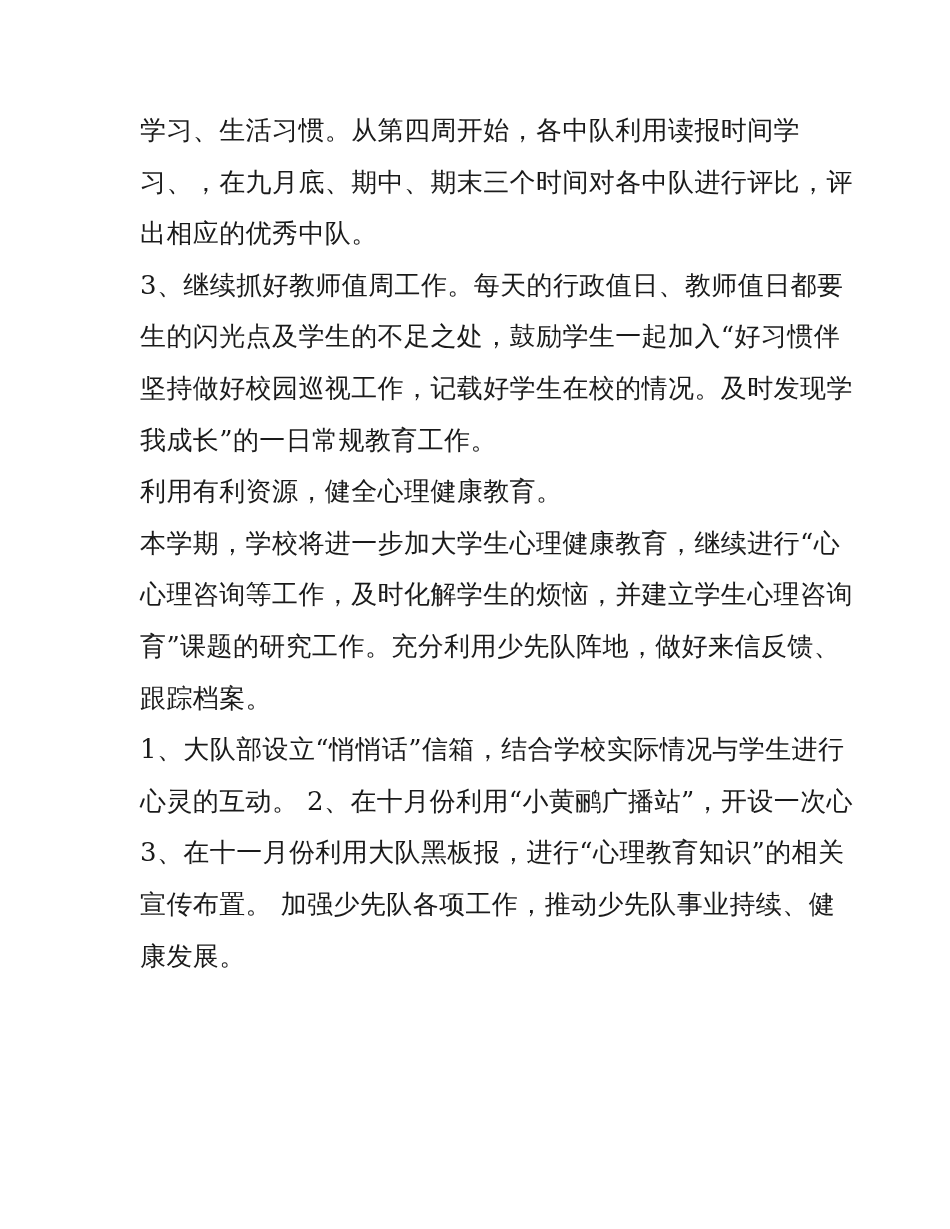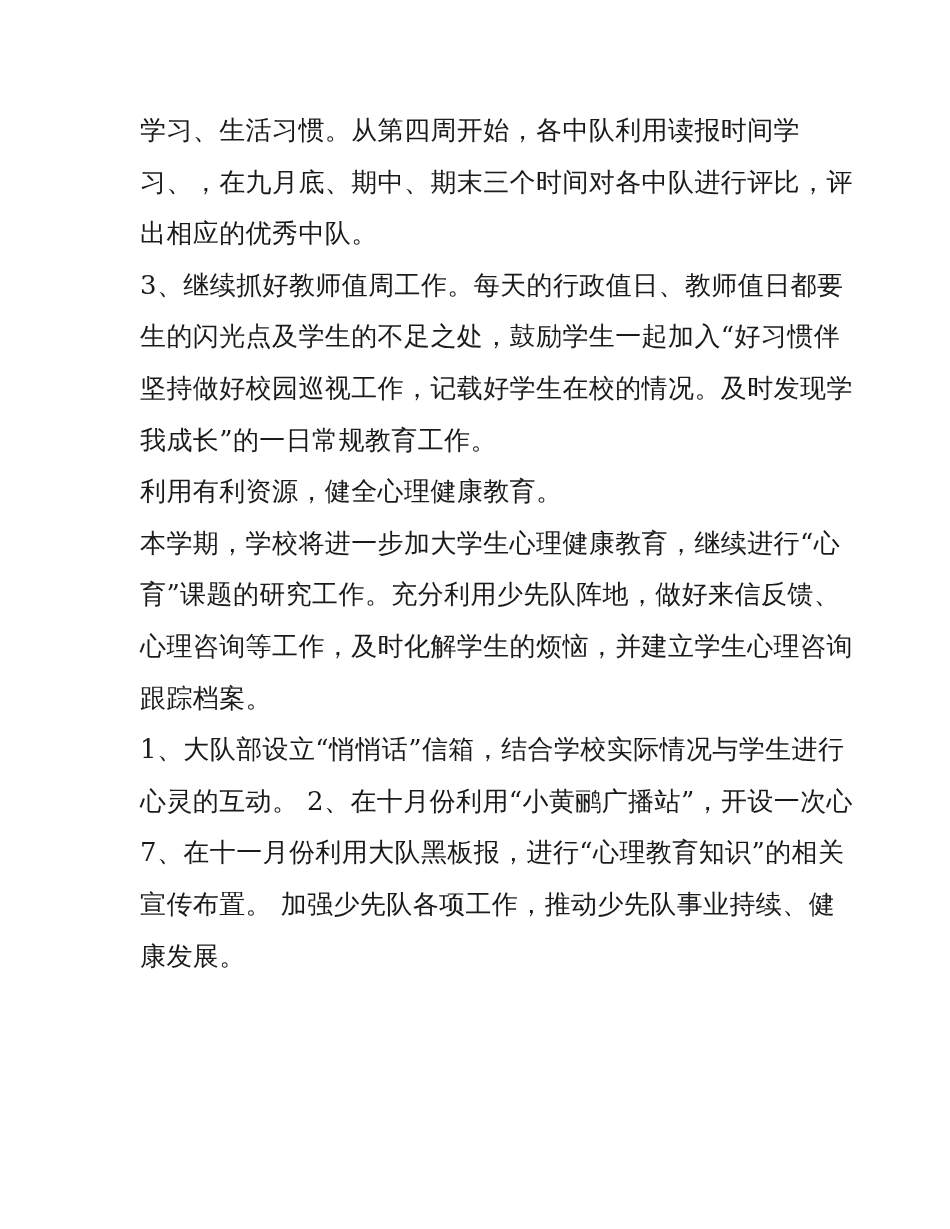--- a/index.html
+++ b/index.html
@@ -45,22 +45,22 @@
   <div class="content">
     <span class="line">学习、生活习惯。从第四周开始，各中队利用读报时间学</span>
     <span class="line">习、，在九月底、期中、期末三个时间对各中队进行评比，评</span>
     <span class="line">出相应的优秀中队。</span>
     <span class="line">3、继续抓好教师值周工作。每天的行政值日、教师值日都要</span>
     <span class="line">生的闪光点及学生的不足之处，鼓励学生一起加入“好习惯伴</span>
     <span class="line">坚持做好校园巡视工作，记载好学生在校的情况。及时发现学</span>
     <span class="line">我成长”的一日常规教育工作。</span>
     <span class="line">利用有利资源，健全心理健康教育。</span>
     <span class="line">本学期，学校将进一步加大学生心理健康教育，继续进行“心</span>
+    <span class="line">心理咨询等工作，及时化解学生的烦恼，并建立学生心理咨询</span>
     <span class="line">育”课题的研究工作。充分利用少先队阵地，做好来信反馈、</span>
-    <span class="line">心理咨询等工作，及时化解学生的烦恼，并建立学生心理咨询</span>
     <span class="line">跟踪档案。</span>
     <span class="line">1、大队部设立“悄悄话”信箱，结合学校实际情况与学生进行</span>
     <span class="line">心灵的互动。 2、在十月份利用“小黄鹂广播站”，开设一次心</span>
-    <span class="line">7、在十一月份利用大队黑板报，进行“心理教育知识”的相关</span>
+    <span class="line">3、在十一月份利用大队黑板报，进行“心理教育知识”的相关</span>
     <span class="line">宣传布置。 加强少先队各项工作，推动少先队事业持续、健</span>
     <span class="line">康发展。</span>
   </div>
 </div>
 
 </body></html>

